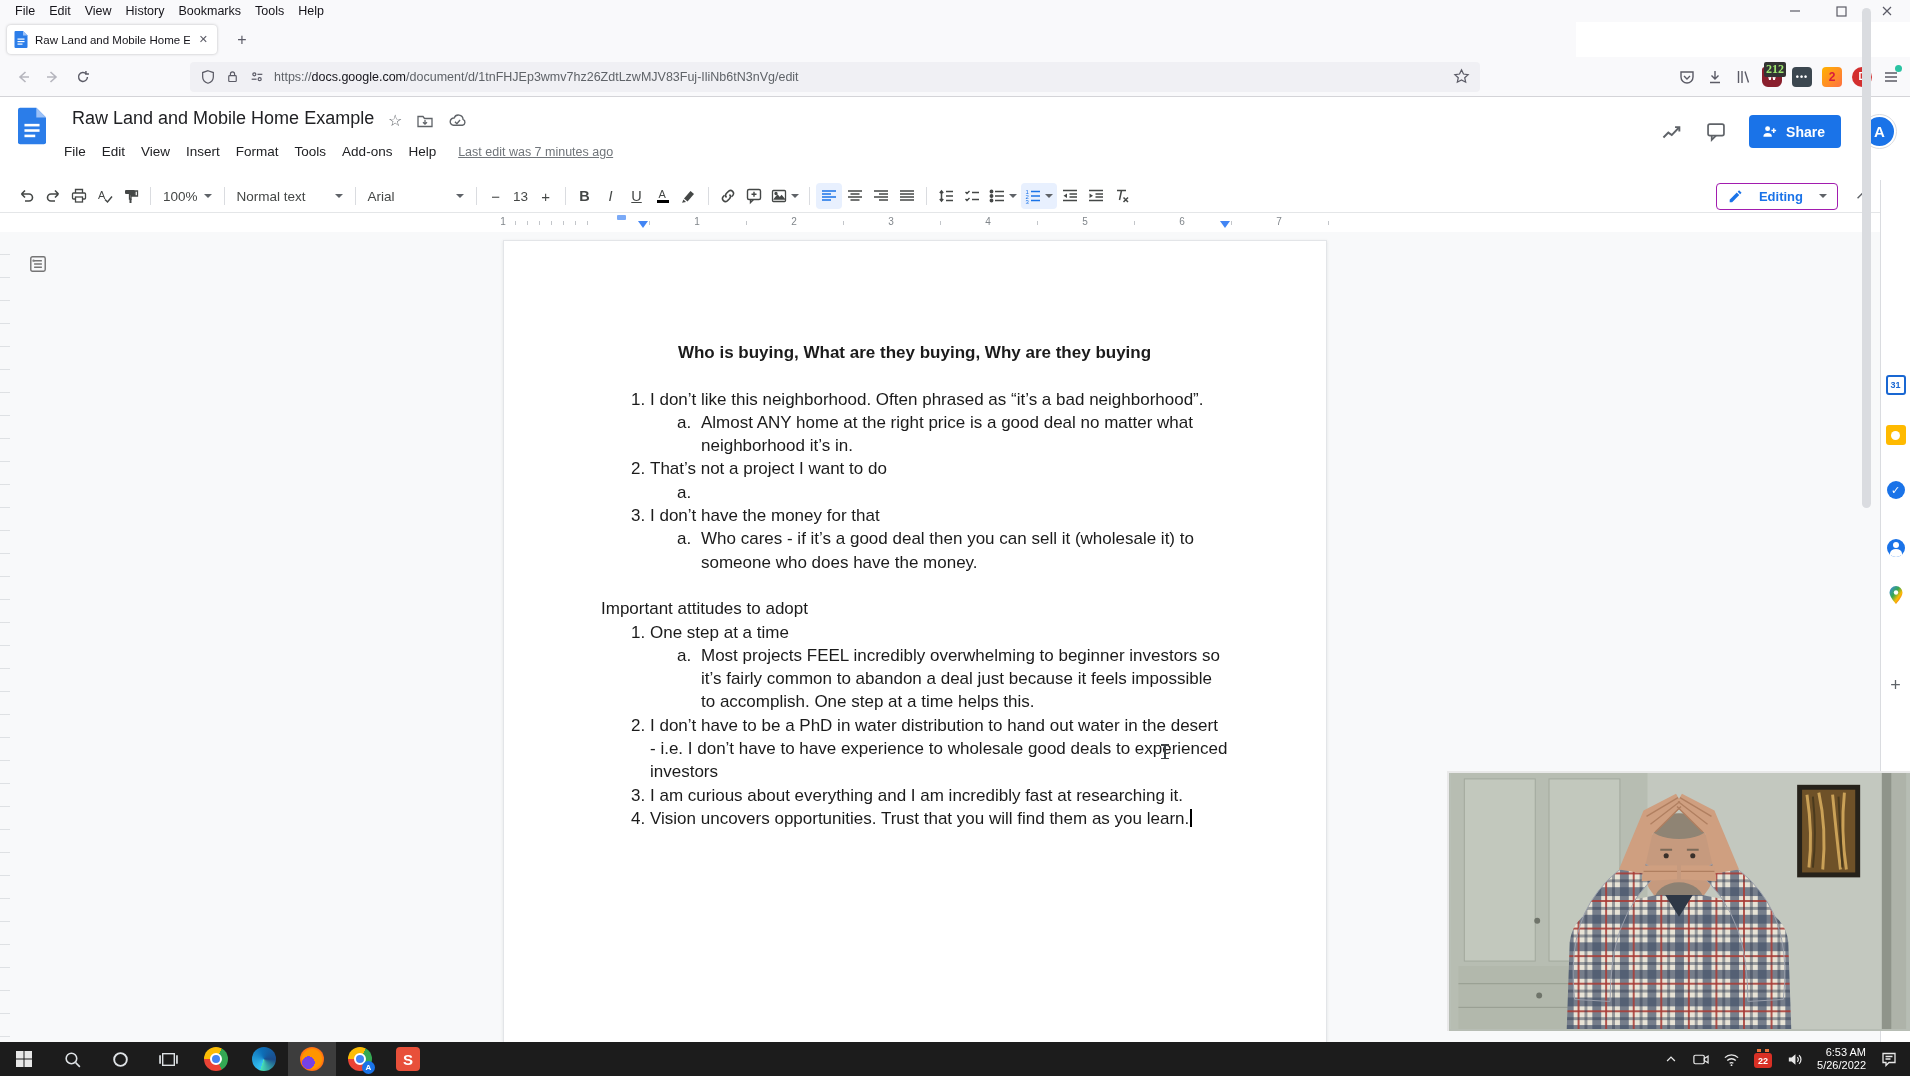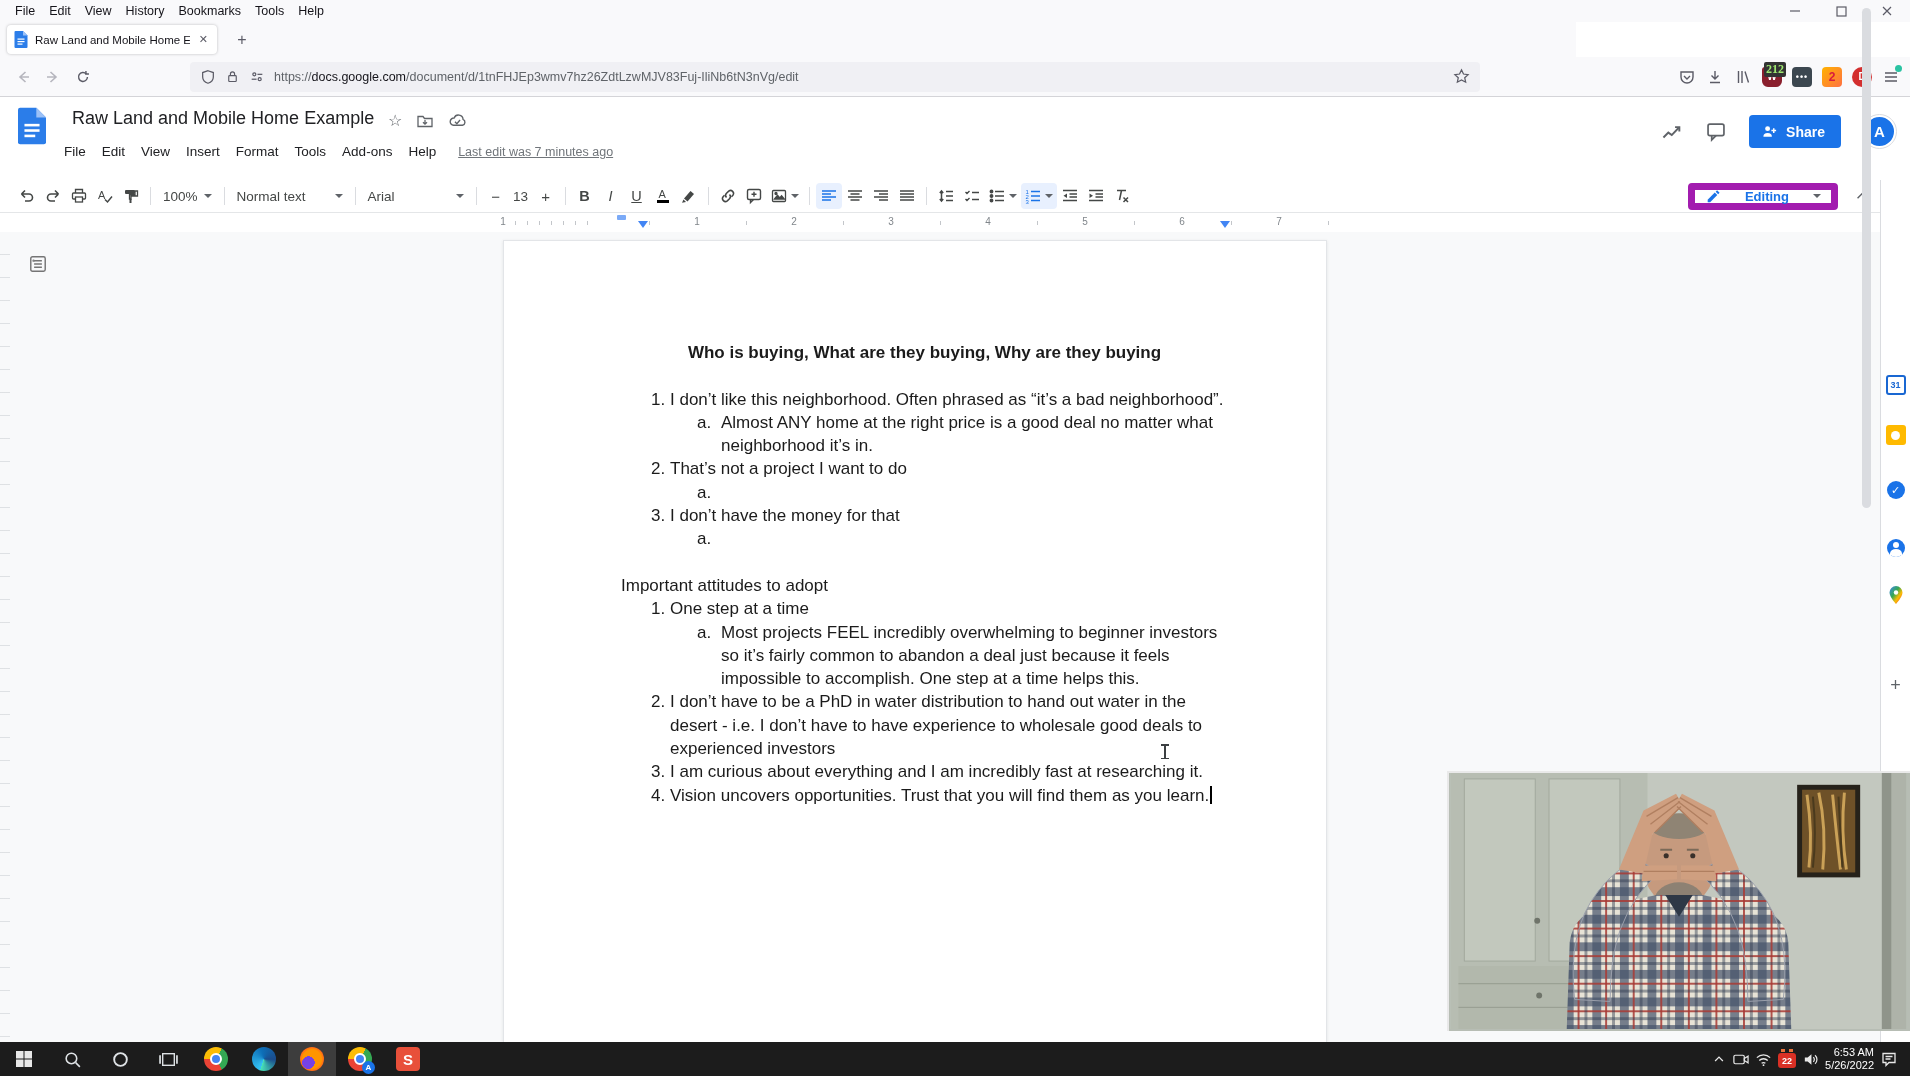--- a/index.html
+++ b/index.html
@@ -67,40 +67,40 @@
   .tbtn { min-width:26px; height:26px; display:flex; align-items:center; justify-content:center;
           border-radius:4px; color:#444746; }
   .tbtn.active { background:#e8f0fe; color:#1a73e8; }
   .tsep { width:1px; height:18px; background:#dadce0; margin:0 6px; }
   .tdrop { display:flex; align-items:center; gap:6px; padding:0 6px; height:26px; font-size:13.5px; color:#444746; border-radius:4px; }
   .caret-down { width:0; height:0; border-left:4px solid transparent; border-right:4px solid transparent;
                 border-top:4px solid #5f6368; }
   #font-size-value { font-size:13.5px; width:24px; text-align:center; color:#444746; }
   .fmt-letter { font-size:14.5px; color:#444746; }
   #toolbar-right { margin-left:auto; display:flex; align-items:center; gap:16px; padding-right:40px; }
-  #editing-select { display:flex; align-items:center; gap:24px; border:7px solid #a21caf; border-radius:4px;
+  #editing-select { display:flex; align-items:center; gap:16px; border:1px solid #a21caf; border-radius:4px;
                     height:27px; padding:0 10px; font-size:13px; color:#1a73e8; font-weight:bold; }
 
   
   #ruler { position:absolute; left:0; top:213px; width:1880px; height:19px; background:#fff; }
   .rnum { position:absolute; top:3px; transform:translateX(-50%); font-size:10px; color:#80868b; }
   .rtick { position:absolute; top:8px; width:1px; height:4px; background:#c3c6ca; }
   .ind-rect { position:absolute; left:617px; top:2px; width:9px; height:5px; background:#7baaf7; border-radius:1px; }
   .ind-tri { position:absolute; top:8px; width:0; height:0; border-left:5px solid transparent;
              border-right:5px solid transparent; border-top:7px solid #4285f4; }
 
   
   #canvas { position:absolute; left:0; top:232px; width:1880px; height:810px; background:#f8f9fa; }
   #outline-btn { position:absolute; left:28px; top:22px; color:#5f6368; }
   #vruler { position:absolute; left:0; top:0; width:10px; height:810px;
             background:repeating-linear-gradient(to bottom,#f8f9fa 0 22px,#cdd1d5 22px 23px); opacity:.6; }
   #page { position:absolute; left:503px; top:8px; width:824px; height:802px; background:#fff;
           border:1px solid #e3e5e8; border-bottom:none; box-shadow:0 1px 3px rgba(60,64,67,.12); }
   #doc-body { padding-top:100px; font-size:17px; line-height:23.3px; color:#1b1b1b; }
-  .docline { position:relative; padding-right:98px; min-height:23.3px;margin-left:20px; }
+  .docline { position:relative; padding-right:98px; min-height:23.3px; }
   .heading { padding-left:97px; text-align:center; font-weight:bold; }
   .para { padding-left:97px; }
   .l1 { padding-left:146px; }
   .l2 { padding-left:197px; }
   .l1 > .marker { position:absolute; left:127px; }
   .l2 > .marker { position:absolute; left:173px; }
   .caret { display:inline-block; width:2px; height:18px; background:#000; vertical-align:-3px; margin-left:1px; }
   #scroll-thumb { position:absolute; left:1862px; top:8px; width:9px; height:500px; background:#dadce0; border-radius:5px; }
   #scroll-chevron { position:absolute; left:1859px; top:792px; color:#80868b; font-size:13px; }
   #ibeam { position:absolute; left:1164px; top:512px; width:2px; height:15px; background:#3c4043; }
@@ -141,21 +141,21 @@
                    background:#4285f4; border:2px solid #fff; }
   #chrome2-badge { position:absolute; right:-3px; bottom:-3px; width:13px; height:13px; border-radius:50%;
                    background:#1a73e8; color:#fff; font-size:8px; font-weight:bold;
                    display:flex; align-items:center; justify-content:center; }
   #icon-edge { background:conic-gradient(from 200deg,#35c3f3,#0d6fb8,#1b4c8c,#35d heavy); 
                background:conic-gradient(from 200deg,#35c3f3,#0d6fb8 40%,#1b4c8c 70%,#49e6b8); }
   #icon-firefox { background:radial-gradient(circle at 35% 65%,#7542e5 0 28%,transparent 29%),
                   radial-gradient(circle at 50% 50%,#ff9500 0 55%,#ff3b30 85%); }
   #icon-s { width:24px; height:24px; border-radius:4px; background:#e8503a; color:#fff; font-weight:bold;
             font-size:15px; display:flex; align-items:center; justify-content:center; }
-  #tray { margin-left:auto; display:flex; align-items:center; gap:6px; padding-right:12px; color:#e8e8e8; }
+  #tray { margin-left:auto; display:flex; align-items:center; gap:14px; padding-right:12px; color:#e8e8e8; }
   #tray-badge { width:18px; height:15px; background:#d93025; border-radius:3px; color:#fff; font-size:9px;
                 font-weight:bold; display:flex; align-items:center; justify-content:center; position:relative; margin-top:3px; }
   #tray-badge::before { content:""; position:absolute; top:-4px; left:3px; width:4px; height:3px; background:#e8713a; }
   #tray-badge::after { content:""; position:absolute; top:-4px; right:3px; width:4px; height:3px; background:#e8713a; }
   #clock { text-align:right; font-size:11px; line-height:13px; color:#fff; }
   svg.ic { display:block; }
 </style>
 </head>
 <body>
 
@@ -537,21 +537,21 @@
     </div>
     <div id="page">
       <div id="doc-body">
           <div class="docline heading"><span>Who is buying, What are they buying, Why are they buying</span></div>
           <div class="docline blank"></div>
           <div class="docline l1"><span class="marker">1.</span><span>I don’t like this neighborhood. Often phrased as “it’s a bad neighborhood”.</span></div>
           <div class="docline l2"><span class="marker">a.</span><span>Almost ANY home at the right price is a good deal no matter what neighborhood it’s in.</span></div>
           <div class="docline l1"><span class="marker">2.</span><span>That’s not a project I want to do</span></div>
           <div class="docline l2"><span class="marker">a.</span></div>
           <div class="docline l1"><span class="marker">3.</span><span>I don’t have the money for that</span></div>
-          <div class="docline l2"><span class="marker">a.</span></div>
+          <div class="docline l2"><span class="marker">a.</span><span>Who cares - if it’s a good deal then you can sell it (wholesale it) to someone who does have the money.</span></div>
           <div class="docline blank"></div>
           <div class="docline para"><span>Important attitudes to adopt</span></div>
           <div class="docline l1"><span class="marker">1.</span><span>One step at a time</span></div>
           <div class="docline l2"><span class="marker">a.</span><span>Most projects FEEL incredibly overwhelming to beginner investors so it’s fairly common to abandon a deal just because it feels impossible to accomplish. One step at a time helps this.</span></div>
           <div class="docline l1"><span class="marker">2.</span><span>I don’t have to be a PhD in water distribution to hand out water in the desert - i.e. I don’t have to have experience to wholesale good deals to experienced investors</span></div>
           <div class="docline l1"><span class="marker">3.</span><span>I am curious about everything and I am incredibly fast at researching it.</span></div>
           <div class="docline l1"><span class="marker">4.</span><span>Vision uncovers opportunities. Trust that you will find them as you learn.</span><span class="caret"></span></div>
         </div>
     </div>
     <div id="ibeam"></div>

